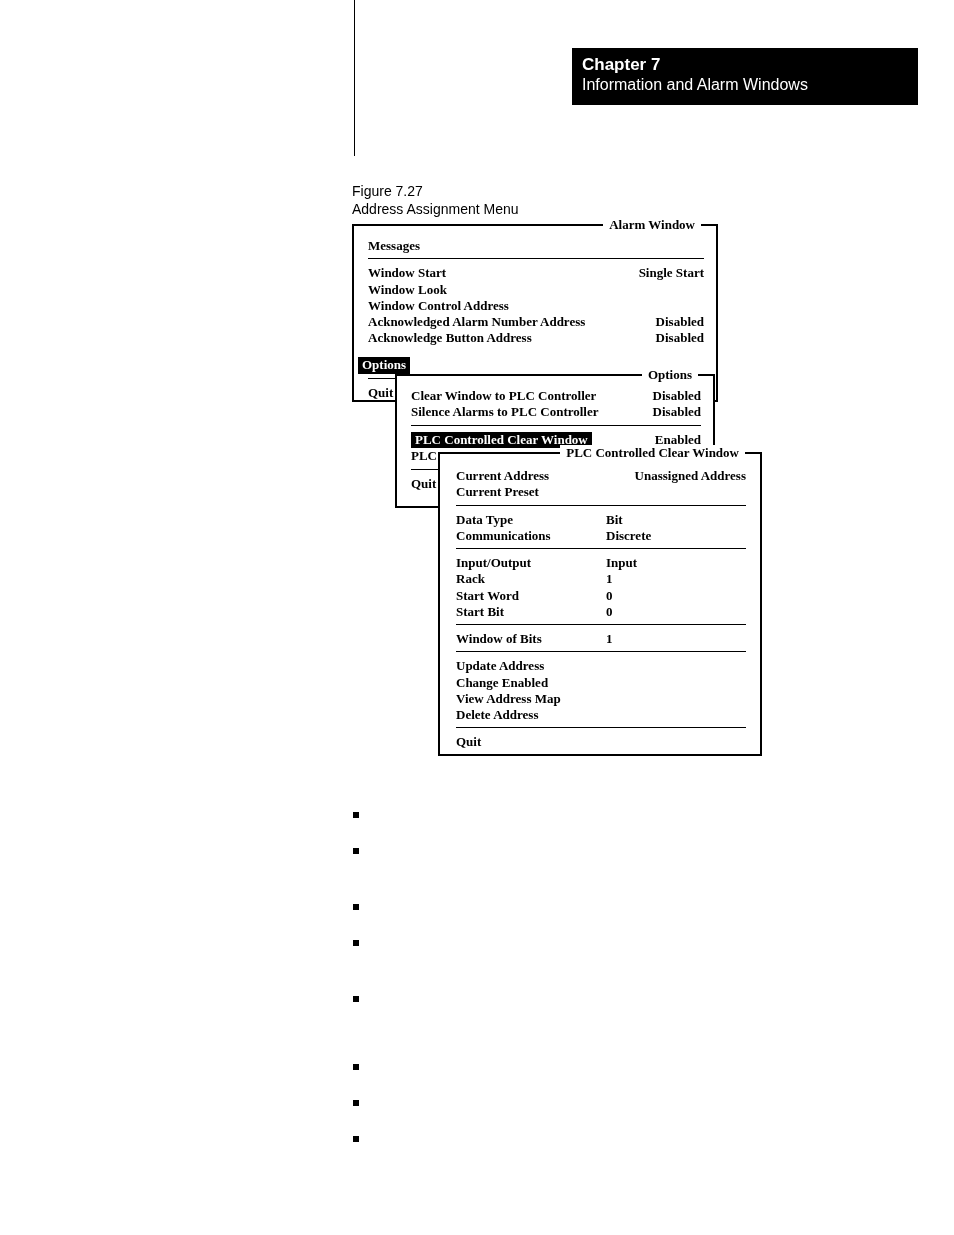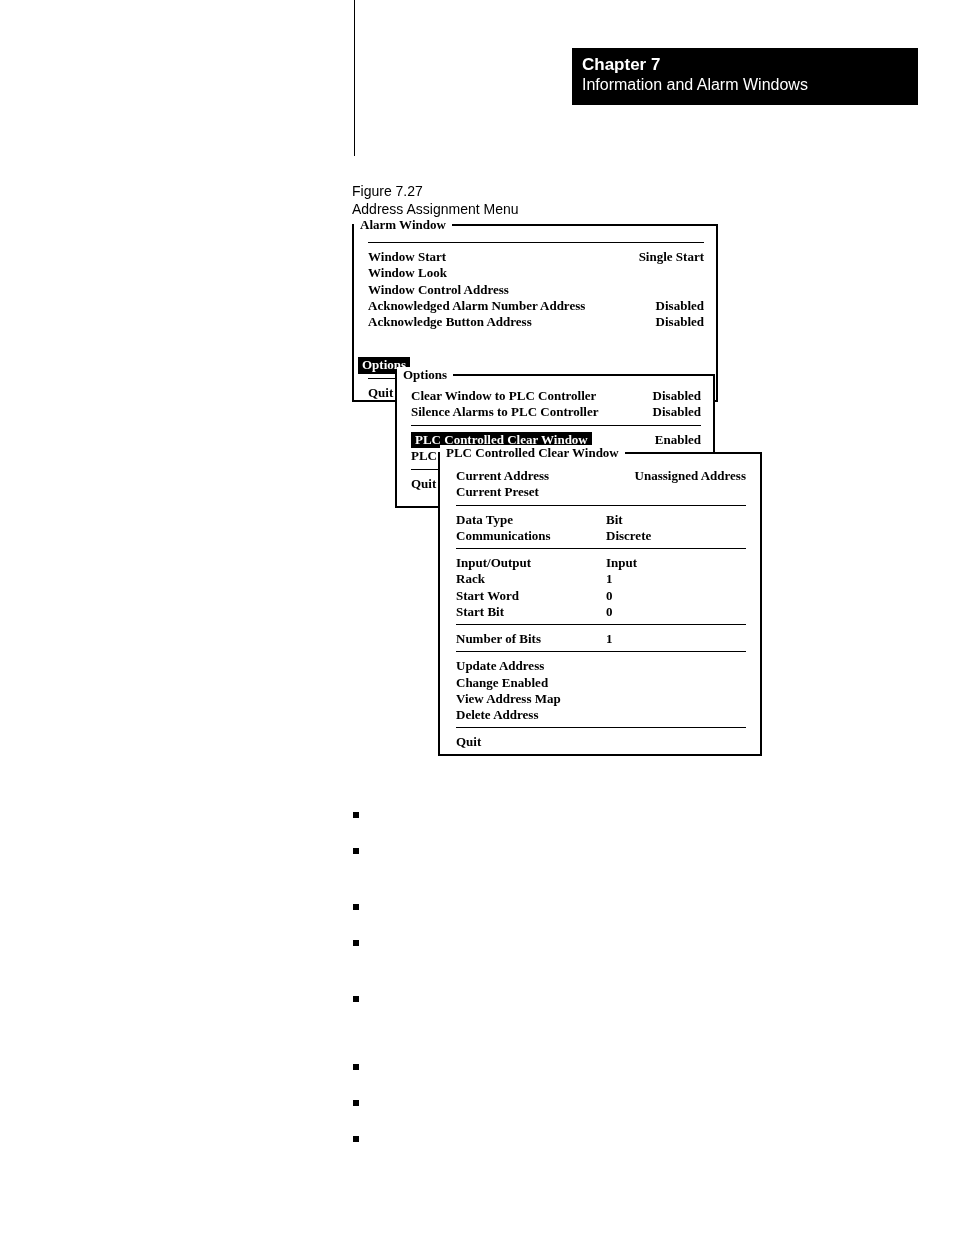--- a/index.html
+++ b/index.html
@@ -65,21 +65,21 @@
     background: #fff;
     border: 2px solid #000;
     font-family: "Times New Roman", Times, serif;
     font-size: 13px;
   }
   .panel-title {
     position: absolute;
     top: -9px;
     left: 0;
     right: 15px;
-    text-align: left;
+    text-align: right;
     font-weight: bold;
     font-size: 13px;
     pointer-events: none;
   }
   .panel-title span {
     background: #fff;
     padding: 0 6px;
   }
   .p-body {
     padding: 12px 12px 8px 14px;
@@ -141,20 +141,23 @@
   <div class="fig-caption">
     <div>Figure 7.27</div>
     <div class="bold">Address Assignment Menu</div>
   </div>
 
   <div class="diagram">
 
     <div class="panel" style="left:0; top:0; width:362px; height:174px;">
       <div class="panel-title"><span>Alarm Window</span></div>
       <div class="p-body">
+        <div class="row">
+            <b>Messages</b>
+          </div>
         <hr class="sep">
         <div class="row">
             <span class="lbl">Window Start</span>
             <span class="val">Single Start</span>
           </div>
         <div class="row">
             <span class="lbl">Window Look</span>
             <span class="val"></span>
           </div>
         <div class="row">
@@ -237,21 +240,21 @@
         <div class="row">
             <span class="lbl">Start Word</span>
             <span class="val" style="min-width:140px;">0</span>
           </div>
         <div class="row">
             <span class="lbl">Start Bit</span>
             <span class="val" style="min-width:140px;">0</span>
           </div>
         <hr class="sep">
         <div class="row">
-            <span class="lbl">Number of Bits</span>
+            <span class="lbl">Window of Bits</span>
             <span class="val" style="min-width:140px;">1</span>
           </div>
         <hr class="sep">
         <div class="row">
             <span class="lbl">Update Address</span>
           </div>
         <div class="row">
             <span class="lbl">Change Enabled</span>
           </div>
         <div class="row">

